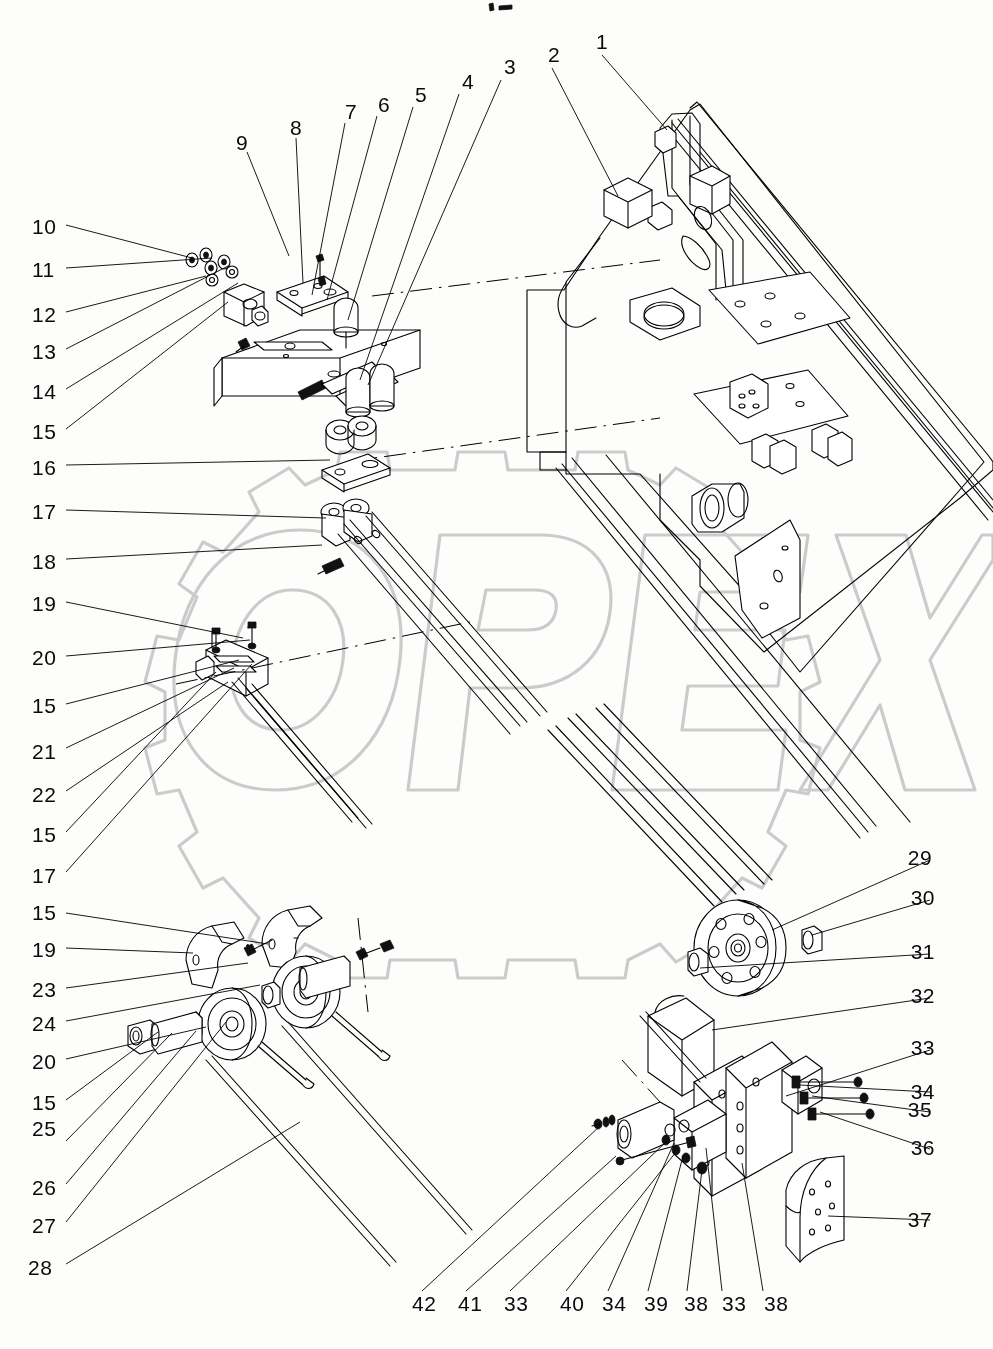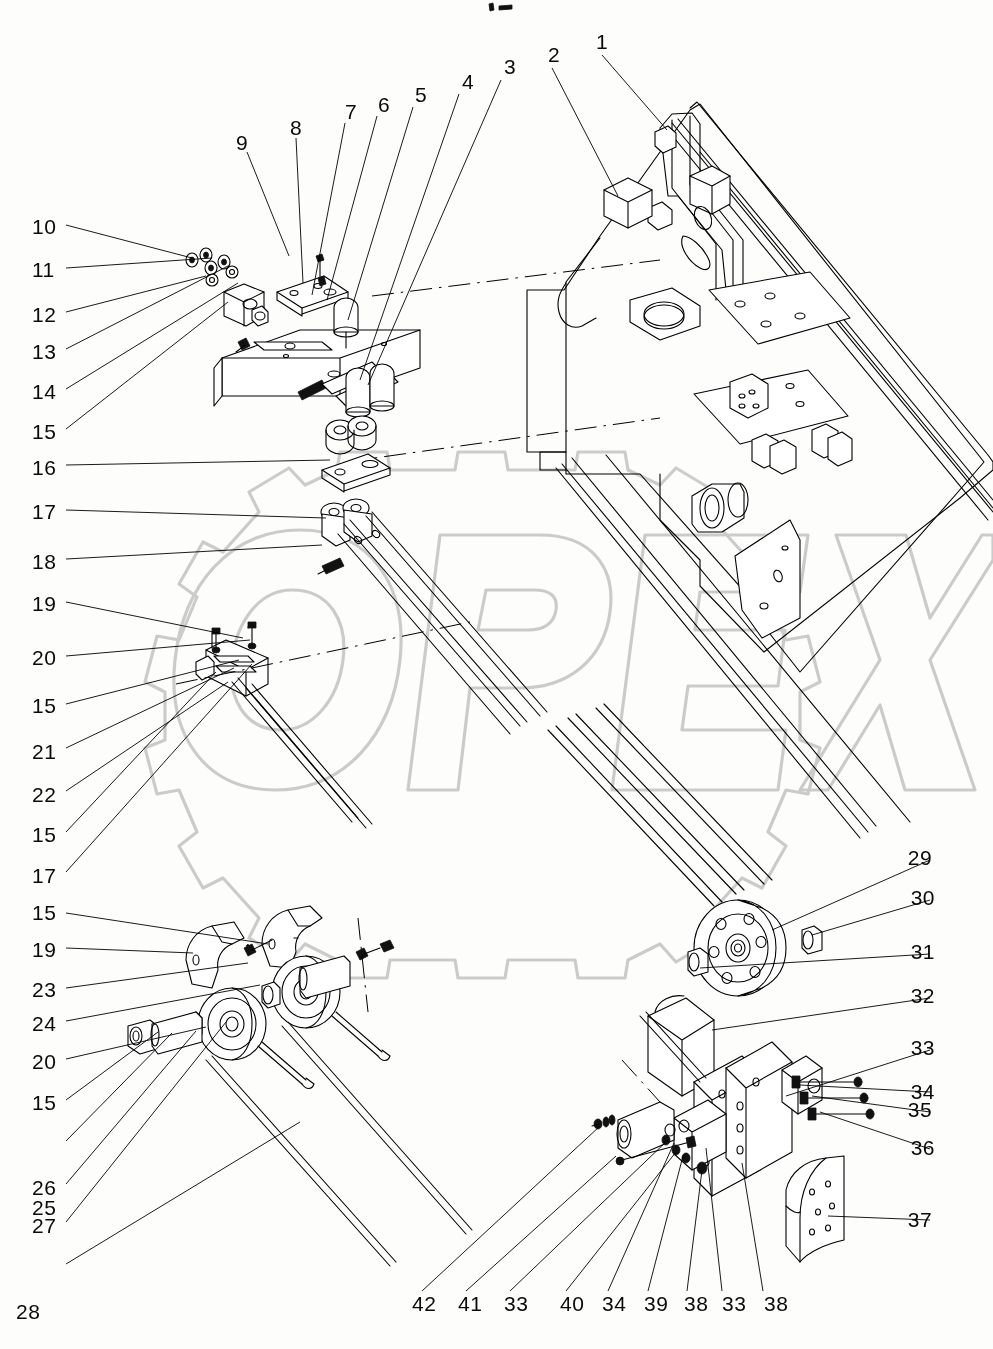--- a/index.html
+++ b/index.html
@@ -504,24 +504,24 @@
       <div class="callout rt" style="left: 32px; top: 741px; text-align: right;">21</div>
       <div class="callout rt" style="left: 32px; top: 784px;">22</div>
       <div class="callout rt" style="left: 32px; top: 824px;">15</div>
       <div class="callout rt" style="left: 32px; top: 865px;">17</div>
       <div class="callout rt" style="left: 32px; top: 902px;">15</div>
       <div class="callout rt" style="left: 32px; top: 939px;">19</div>
       <div class="callout rt" style="left: 32px; top: 979px;">23</div>
       <div class="callout rt" style="left: 32px; top: 1013px;">24</div>
       <div class="callout rt" style="left: 32px; top: 1051px;">20</div>
       <div class="callout rt" style="left: 32px; top: 1092px;">15</div>
-      <div class="callout rt" style="left: 32px; top: 1197px;">25</div>
+      <div class="callout rt" style="left: 32px; top: 1118px;">25</div>
       <div class="callout rt" style="left: 32px; top: 1177px;">26</div>
       <div class="callout rt" style="left: 32px; top: 1215px;">27</div>
-      <div class="callout rt" style="left: 16px; top: 1257px; margin-top: 44px;">28</div>
+      <div class="callout rt" style="left: 28px; top: 1257px;">28</div>
       <div class="callout lt" style="left: 905px; top: 847px; width: 30px; text-align: center;">29</div>
       <div class="callout lt" style="left: 905px; top: 887px; width: 30px; text-align: right;">30</div>
       <div class="callout lt" style="left: 905px; top: 941px; width: 30px; text-align: right;">31</div>
       <div class="callout lt" style="left: 905px; top: 985px; width: 30px; text-align: right;">32</div>
       <div class="callout lt" style="left: 905px; top: 1037px; width: 30px; text-align: right;">33</div>
       <div class="callout lt" style="left: 905px; top: 1081px; width: 30px; text-align: right;">34</div>
       <div class="callout lt" style="left: 905px; top: 1099px; width: 30px; text-align: center;">35</div>
       <div class="callout lt" style="left: 905px; top: 1137px; width: 30px; text-align: right;">36</div>
       <div class="callout lt" style="left: 905px; top: 1209px; width: 30px; text-align: center;">37</div>
       <div class="callout rt" style="left: 412px; top: 1293px;">42</div>

